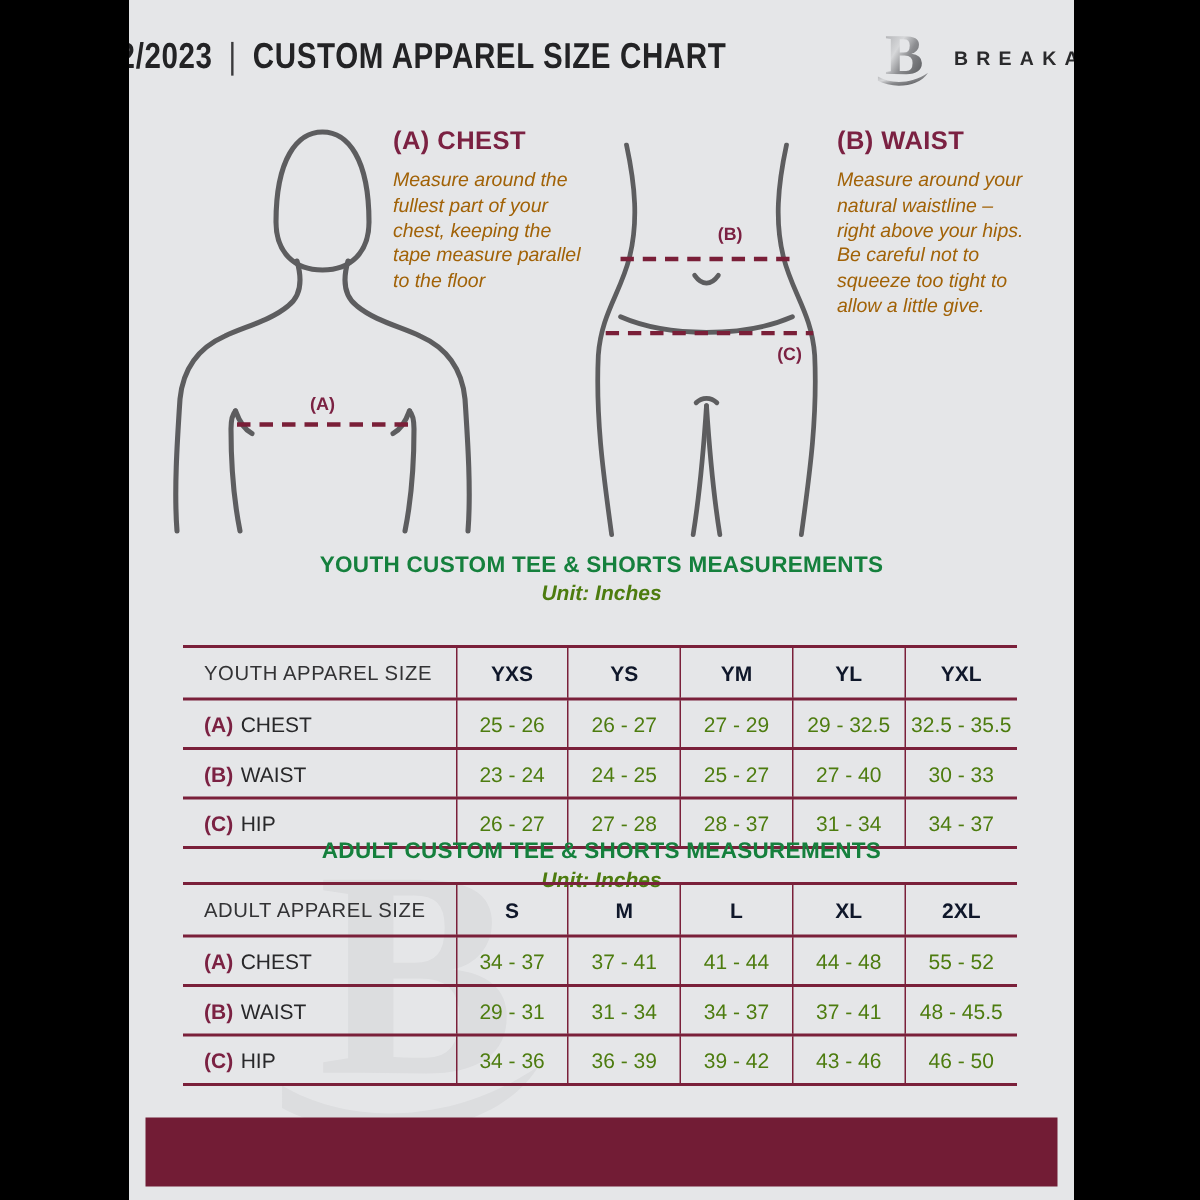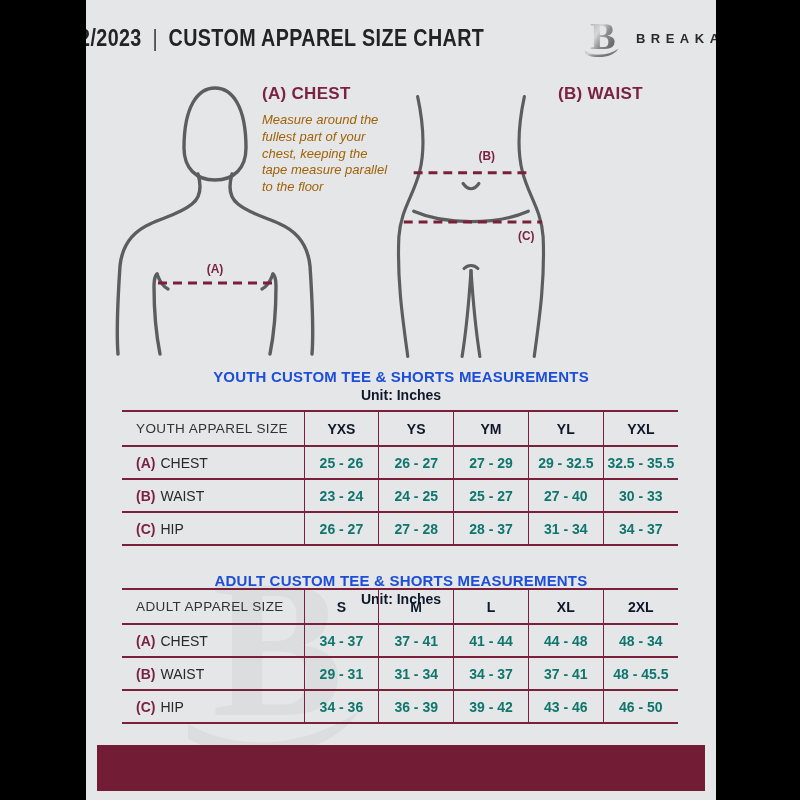--- a/index.html
+++ b/index.html
@@ -19,37 +19,37 @@
   
   .instr{position:absolute;}
   .instr-h{font-size:17px;font-weight:800;color:#7b2142;letter-spacing:0.3px;margin:0 0 8px 0;}
   .instr-body{font-size:13px;font-style:italic;font-weight:500;color:#a16207;line-height:16.8px;
               white-space:pre-line;margin:0;}
 
   .figure{position:absolute;}
 
   
   .sec{position:absolute;left:0;width:630px;text-align:center;}
-  .sec-title{font-size:15px;font-weight:700;color:#1d4ed8;letter-spacing:0.2px;margin:0;}
-  .sec-unit{font-size:14px;font-weight:600;color:#0f172a;margin:2px 0 0 0;}
+  .sec-title{font-size:15px;font-weight:700;color:#15803d;letter-spacing:0.2px;margin:0;}
+  .sec-unit{font-size:14px;font-style:italic;font-weight:600;color:#4d7c0f;margin:2px 0 0 0;}
 
   
   table.size{position:absolute;left:36px;width:556px;border-collapse:collapse;table-layout:fixed;
              border-top:2px solid #7a203a;background:transparent;}
   table.size tr{border-bottom:2px solid #7a203a;}
   table.size th,table.size td{padding:0;vertical-align:middle;font-family:"Liberation Sans",sans-serif;}
   table.size td + td, table.size th + th{border-left:1.5px solid #7a203a;}
   table.size .hrow th{height:33px;}
   table.size .drow td{height:31px;}
   .cell-sizelabel{text-align:left;padding-left:14px !important;font-size:13.5px;font-weight:500;
                   letter-spacing:0.4px;color:#333335;}
   .cell-sizehead{text-align:center;font-size:14px;font-weight:700;color:#0f172a;}
   .cell-rowlabel{text-align:left;padding-left:14px !important;font-size:14px;color:#28282a;}
   .cell-rowlabel .pfx{font-weight:800;color:#7b2142;margin-right:5px;}
-  .cell-val{text-align:center;font-size:14px;font-weight:700;color:#0f766e;}
+  .cell-val{text-align:center;font-size:14px;font-weight:400;color:#4d7c0f;}
 
   .footer-bar{position:absolute;left:11px;top:745px;width:608px;height:46px;background:#721c35;}
 
   .watermark{position:absolute;left:70px;top:540px;opacity:0.75;pointer-events:none;}
 </style>
 </head>
 <body>
 
 <div class="stage">
   <div class="page">
@@ -119,27 +119,33 @@
     <div class="instr" style="left:176px;top:84px;width:152px;">
       <p class="instr-h">(A) CHEST</p>
       <p class="instr-body">Measure around the
 fullest part of your
 chest, keeping the
 tape measure parallel
 to the floor</p>
     </div>
     <div class="instr" style="left:472px;top:84px;width:154px;">
       <p class="instr-h">(B) WAIST</p>
+      <p class="instr-body">Measure around your
+natural waistline –
+right above your hips.
+Be careful not to
+squeeze too tight to
+allow a little give.</p>
     </div>
 
     <div class="sec" style="top:368px;">
       <p class="sec-title">YOUTH CUSTOM TEE &amp; SHORTS MEASUREMENTS</p>
       <p class="sec-unit">Unit: Inches</p>
     </div>
-    <table class="size" style="top:410px;">
+    <table class="size" style="top:430px;">
       <colgroup>
           <col style="width:182px">
           <col style="width:74.8px">
           <col style="width:74.8px">
           <col style="width:74.8px">
           <col style="width:74.8px">
           <col style="width:74.8px">
         </colgroup>
       <tbody>
           <tr class="hrow">
@@ -170,21 +176,21 @@
         <td class="cell-rowlabel"><span class="pfx">(C)</span><span>HIP</span></td>
         <td class="cell-val">26 - 27</td>
         <td class="cell-val">27 - 28</td>
         <td class="cell-val">28 - 37</td>
         <td class="cell-val">31 - 34</td>
         <td class="cell-val">34 - 37</td>
       </tr>
     </tbody>
       </table>
 
-    <div class="sec" style="top:572px;">
+    <div class="sec" style="top:559px;">
       <p class="sec-title">ADULT CUSTOM TEE &amp; SHORTS MEASUREMENTS</p>
       <p class="sec-unit">Unit: Inches</p>
     </div>
     <table class="size" style="top:588px;">
       <colgroup>
           <col style="width:182px">
           <col style="width:74.8px">
           <col style="width:74.8px">
           <col style="width:74.8px">
           <col style="width:74.8px">
@@ -198,21 +204,21 @@
         <th class="cell-sizehead">L</th>
         <th class="cell-sizehead">XL</th>
         <th class="cell-sizehead">2XL</th>
       </tr>
       <tr class="drow">
         <td class="cell-rowlabel"><span class="pfx">(A)</span><span>CHEST</span></td>
         <td class="cell-val">34 - 37</td>
         <td class="cell-val">37 - 41</td>
         <td class="cell-val">41 - 44</td>
         <td class="cell-val">44 - 48</td>
-        <td class="cell-val">48 - 34</td>
+        <td class="cell-val">55 - 52</td>
       </tr>
       <tr class="drow">
         <td class="cell-rowlabel"><span class="pfx">(B)</span><span>WAIST</span></td>
         <td class="cell-val">29 - 31</td>
         <td class="cell-val">31 - 34</td>
         <td class="cell-val">34 - 37</td>
         <td class="cell-val">37 - 41</td>
         <td class="cell-val">48 - 45.5</td>
       </tr>
       <tr class="drow">

